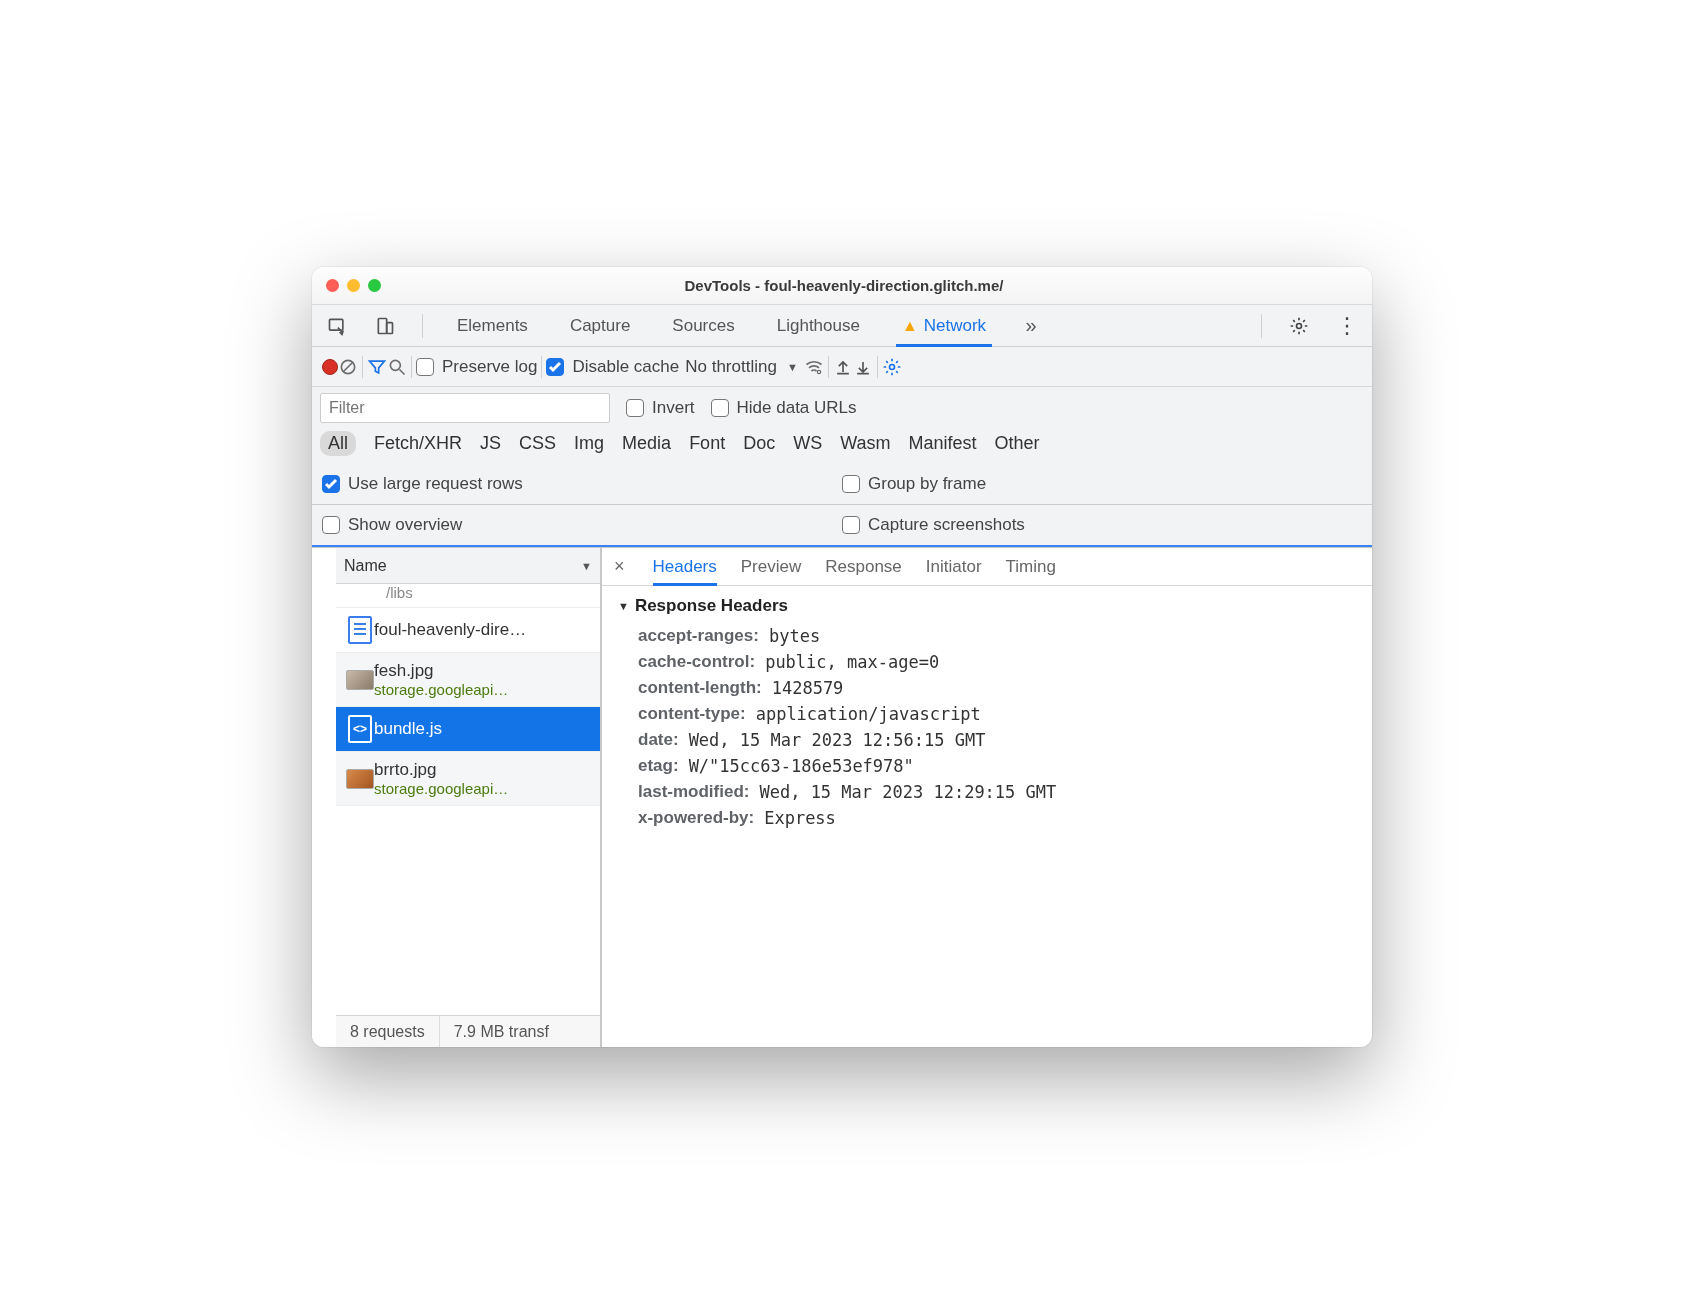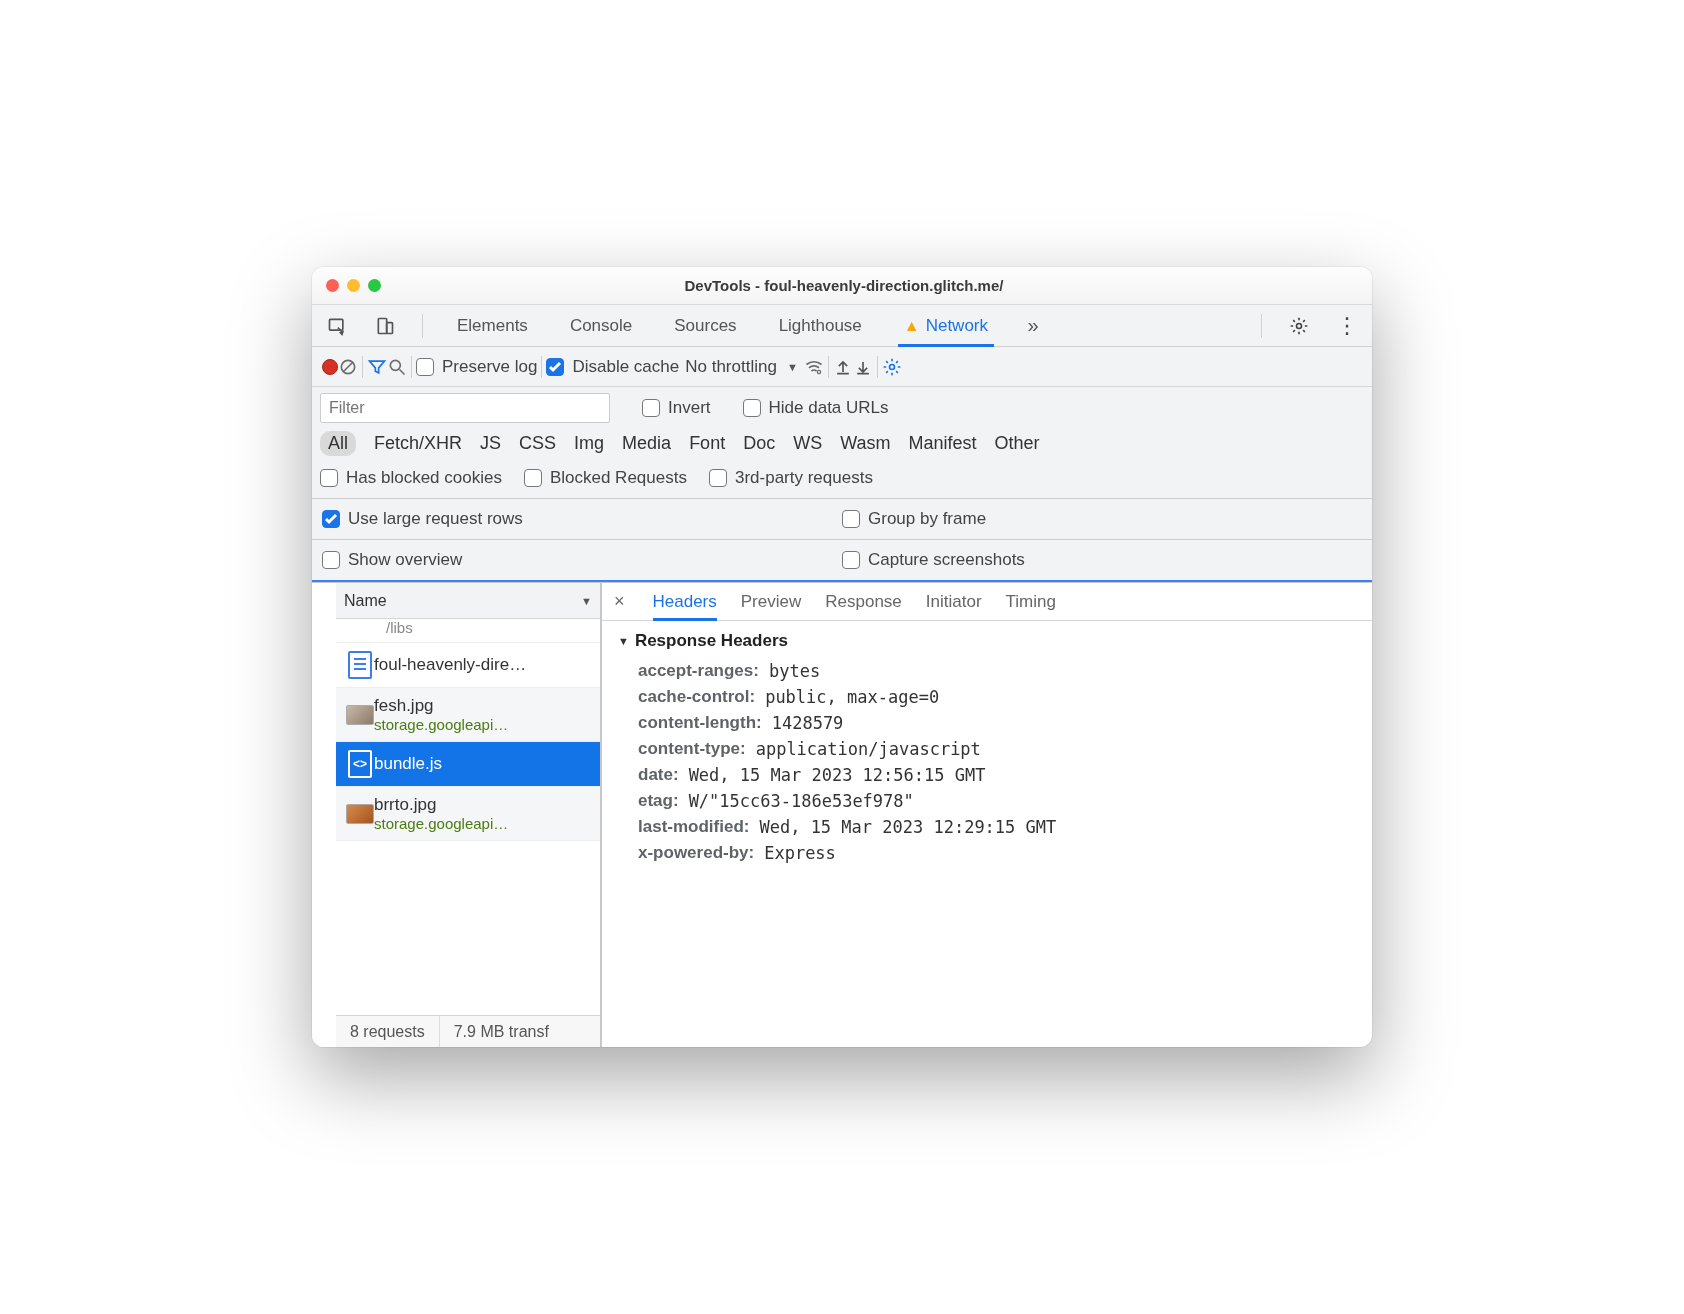--- a/index.html
+++ b/index.html
@@ -76,21 +76,21 @@
   }
   .chkbox.checked { background:#1a73e8; border-color:#1a73e8; }
   .chkbox.checked svg { display:block; }
   .chkbox svg { display:none; stroke:#fff; stroke-width:3; fill:none; }
   .throttle { display:flex; align-items:center; gap:10px; font-size:17px; color:#444; padding:0 6px;}
   .throttle .tri { font-size:11px; color:#555;}
   .gearblue { color:#1a73e8; }
 
   
   .filterrow {
-    background:#f1f3f4; padding:6px 8px 0 8px; display:flex; align-items:center; gap:32px;
+    background:#f1f3f4; padding:6px 8px 0 8px; display:flex; align-items:center; gap:16px;
   }
   .filterinput {
     width:290px; height:30px; border:1px solid #ccc; background:#fff; border-radius:2px;
     padding:0 8px; font-size:16px; color:#888;
   }
 
   
   .pillrow {
     background:#f1f3f4; padding:8px 8px 8px 8px; display:flex; align-items:center; gap:18px; flex-wrap:wrap;
     font-size:18px; color:#333;
@@ -193,21 +193,21 @@
         </svg>
     </div>
     <div class="iconbtn">
       <svg class="icon" viewBox="0 0 24 24">
           <rect x="4" y="3" width="10" height="18" rx="1" fill="none" stroke="#555" stroke-width="2"></rect>
           <rect x="14" y="8" width="7" height="13" rx="1" fill="none" stroke="#555" stroke-width="2"></rect>
         </svg>
     </div>
     <div class="sep"></div>
     <div class="tab">Elements</div>
-    <div class="tab">Console</div>
+    <div class="tab">Capture</div>
     <div class="tab">Sources</div>
     <div class="tab">Lighthouse</div>
     <div class="tab active">
       <span class="warn">▲</span><span>Network</span>
     </div>
     <div class="iconbtn" style="font-size:20px;color:#555;">»</div>
     <div class="spacer"></div>
     <div class="sep"></div>
     <div class="iconbtn">
       <svg class="icon" viewBox="0 0 24 24">
@@ -306,34 +306,20 @@
     <span class="pill">Img</span>
     <span class="pill">Media</span>
     <span class="pill">Font</span>
     <span class="pill">Doc</span>
     <span class="pill">WS</span>
     <span class="pill">Wasm</span>
     <span class="pill">Manifest</span>
     <span class="pill">Other</span>
   </div>
 
-  <div class="extrarow">
-    <label class="chk">
-      <span class="chkbox"></span>
-      <span>Has blocked cookies</span>
-    </label>
-    <label class="chk">
-      <span class="chkbox"></span>
-      <span>Blocked Requests</span>
-    </label>
-    <label class="chk">
-      <span class="chkbox"></span>
-      <span>3rd-party requests</span>
-    </label>
-  </div>
 
   <div class="settingsrow">
     <div class="col">
       <label class="chk">
         <span class="chkbox checked">
             <svg viewBox="0 0 16 16">
               <path d="M3 8l3 3 7-7"></path>
             </svg>
           </span>
         <span>Use large request rows</span>

